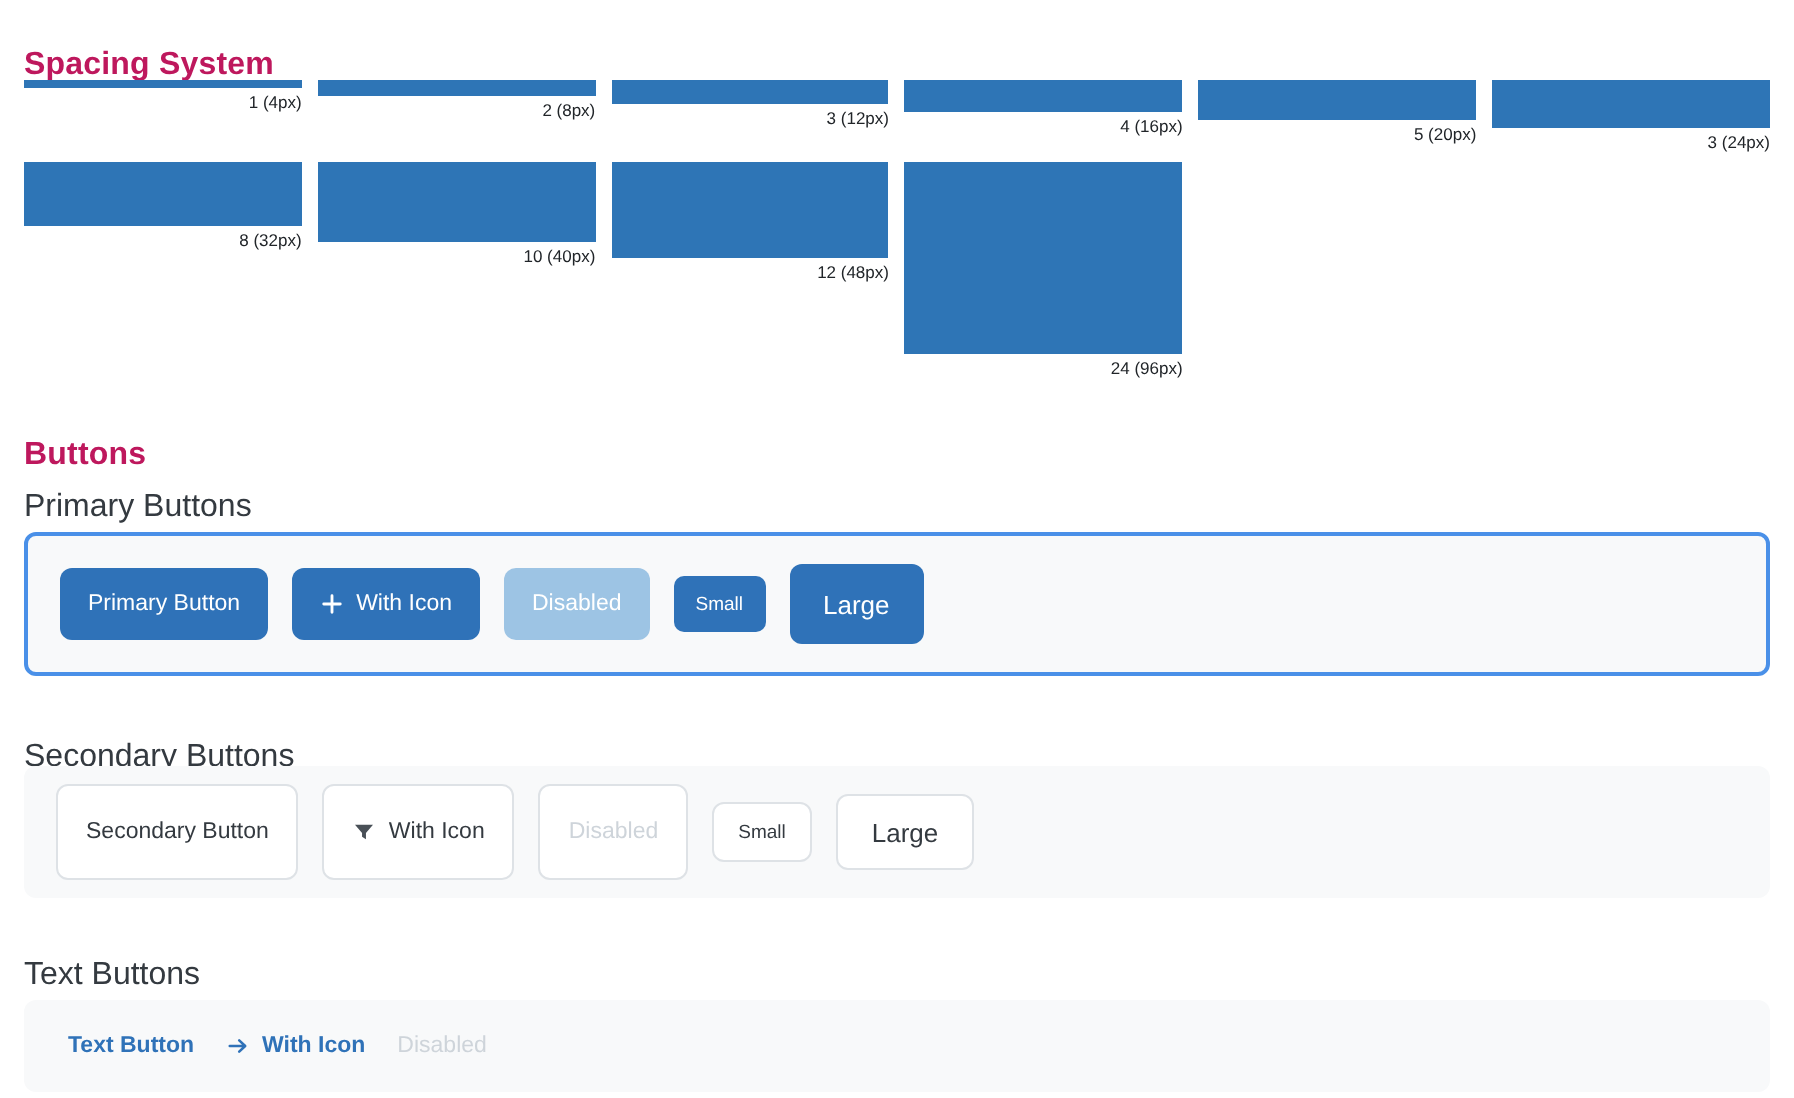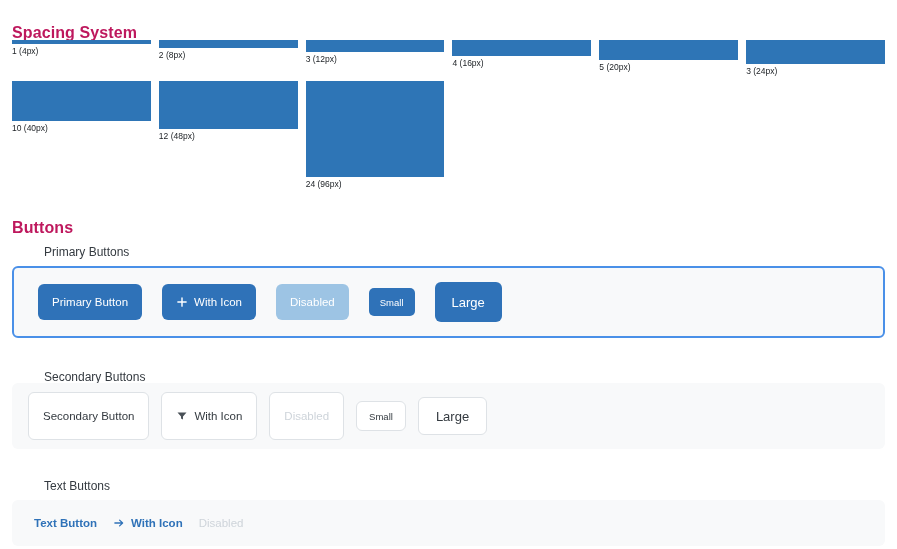--- a/index.html
+++ b/index.html
@@ -40,31 +40,31 @@
     flex-direction: column;
     align-items: stretch;
   }
   .spacing-bar {
     width: 100%;
     background: #2e75b6;
   }
   .spacing-label {
     font-size: 8.5px;
     color: #212529;
-    text-align: left;
+    text-align: right;
     margin-top: 2px;
     line-height: 11px;
     white-space: nowrap;
   }
 
   
   #buttons-section { position: absolute; left: 0; top: 202px; width: 897px; }
   #buttons-title { position: absolute; left: 12px; top: 4px; }
 
-  .group-label { position: absolute; left: 12px; font-size: 12px; color: #343a40; margin-left: 32px; }
+  .group-label { position: absolute; left: 12px; font-size: 16px; color: #343a40; }
 
   .btn-panel {
     position: absolute;
     left: 12px;
     width: 873px;
     background: #f8f9fa;
     border-radius: 6px;
     display: flex;
     align-items: center;
     gap: 12px;
@@ -87,21 +87,20 @@
   }
 
   
   .btn-primary {
     background: #2f72b8;
     color: #ffffff;
     border-radius: 6px;
     font-size: 11.5px;
     padding: 0 14px;
     height: 36px;
-    margin-left: 8px;
   }
   .btn-primary.size-small { height: 28px; font-size: 9.5px; padding: 0 11px; border-radius: 5px; }
   .btn-primary.size-large { height: 40px; font-size: 13px; padding: 0 17px; }
   .btn-primary.is-disabled {
     background: #9dc4e4;
     color: #ffffff;
     cursor: default;
   }
 
   
@@ -158,20 +157,24 @@
         </div>
         <div class="spacing-cell">
           <div class="spacing-bar" style="height: 20px; background: rgb(46, 117, 182);"></div>
           <div class="spacing-label">5 (20px)</div>
         </div>
         <div class="spacing-cell">
           <div class="spacing-bar" style="height: 24px; background: rgb(46, 117, 182);"></div>
           <div class="spacing-label">3 (24px)</div>
         </div>
         <div class="spacing-cell">
+          <div class="spacing-bar" style="height: 32px; background: rgb(46, 117, 182);"></div>
+          <div class="spacing-label">8 (32px)</div>
+        </div>
+        <div class="spacing-cell">
           <div class="spacing-bar" style="height: 40px; background: rgb(46, 117, 182);"></div>
           <div class="spacing-label">10 (40px)</div>
         </div>
         <div class="spacing-cell">
           <div class="spacing-bar" style="height: 48px; background: rgb(46, 117, 182);"></div>
           <div class="spacing-label">12 (48px)</div>
         </div>
         <div class="spacing-cell">
           <div class="spacing-bar" style="height: 96px; background: rgb(46, 117, 182);"></div>
           <div class="spacing-label">24 (96px)</div>

